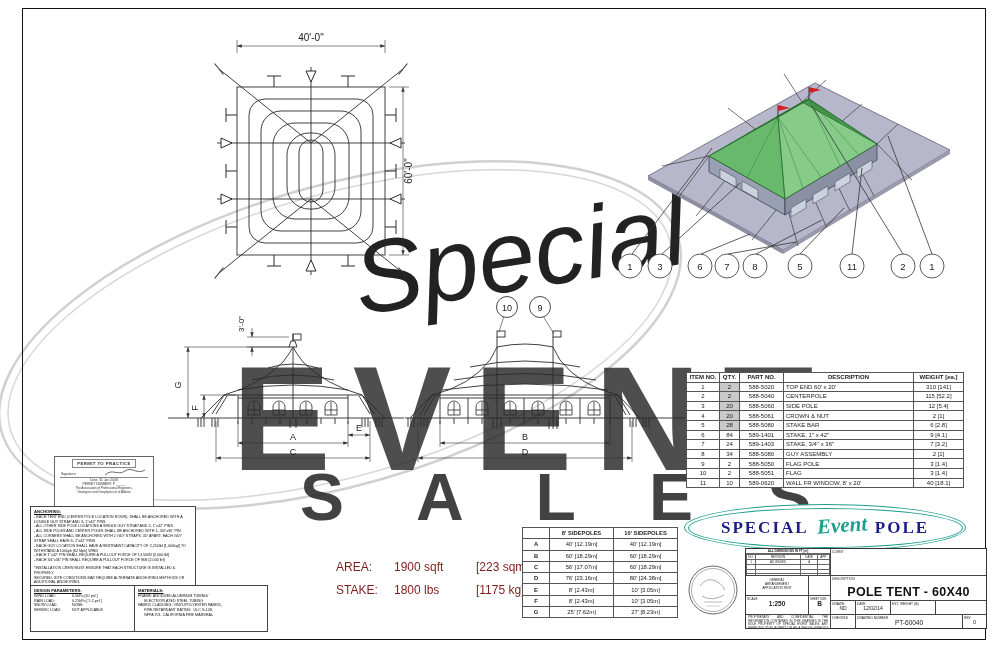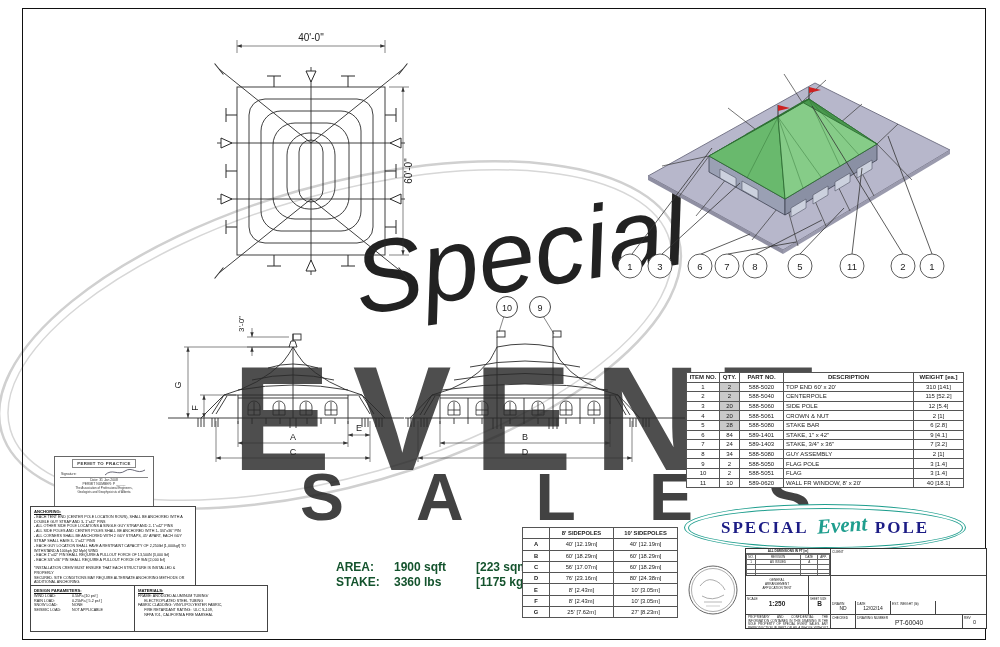--- a/index.html
+++ b/index.html
@@ -27,22 +27,22 @@
     font-size:3.7px;line-height:1.3;padding:2px 3px;color:#111;}
   .notebox .ttl{font-weight:bold;text-decoration:underline;font-size:4.2px;}
   #design-box table,#design-box td{border:none;font-size:3.7px;padding:0;height:auto;text-align:left;}
   #design-box td:first-child{width:38px;font-weight:normal;}
   
   #permit{position:absolute;left:54px;top:456px;width:94px;height:52px;border:0.9px solid #666;
     background:#fff;z-index:3;font-size:3.4px;text-align:center;line-height:1.35;padding:2px 2px;color:#333;}
   #permit .pttl{font-weight:bold;font-size:4.3px;letter-spacing:0.4px;border:0.6px solid #888;display:inline-block;padding:0.5px 4px;}
   #permit .sig{display:flex;align-items:flex-end;justify-content:space-between;padding:0 4px;}
   
-  #area-weight{position:absolute;left:336px;top:560px;z-index:2;font-size:12px;color:#14532d;
-    display:grid;grid-template-columns:58px 82px auto;row-gap:1px;font-weight:bold;}
+  #area-weight{position:absolute;left:336px;top:560px;z-index:2;font-size:12px;color:#7f1d1d;
+    display:grid;grid-template-columns:58px 82px auto;row-gap:9px;}
   
   #logo{position:absolute;left:684px;top:504px;width:280px;height:45px;z-index:3;background:#fff;
     border:1.6px solid #1f9e8e;border-radius:50%;display:flex;align-items:center;justify-content:center;}
   #logo::before{content:"";position:absolute;inset:2.5px;border:1px solid #1f9e8e;border-radius:50%;}
   #logo .w1,#logo .w3{font-family:"Liberation Serif",serif;font-weight:bold;font-size:17px;
     color:#1c1c85;letter-spacing:2px;}
   #logo .w2{font-family:"Liberation Serif",serif;font-style:italic;font-weight:bold;font-size:21px;
     color:#1f9e8e;margin:0 8px 4px 8px;transform:rotate(-4deg);}
   
   #tblock{position:absolute;left:745px;top:548px;width:240px;height:79px;border:1px solid #333;
@@ -487,21 +487,21 @@
   <div class="notebox" style="left:134px;top:585px;width:126px;height:41px;">
     <span class="ttl">MATERIALS:</span>
     <div style="white-space:pre;"><div>FRAME: ANODIZED ALUMINUM TUBING/</div><div>      ELECTROPLATED STEEL TUBING</div><div>FABRIC CLADDING: VINYL/POLYESTER FABRIC,</div><div>      FIRE RETARDANT RATING:  ULC S-109,</div><div>      NFPA 701, CALIFORNIA FIRE MARSHAL</div></div>
   </div>
 
   <div id="area-weight">
     <span>AREA:</span>
     <span>1900 sqft</span>
     <span>[223 sqm]</span>
     <span>STAKE:</span>
-    <span>3360 lbs</span>
+    <span>1800 lbs</span>
     <span>[1175 kg]</span>
   </div>
 
   <table id="parts-table">
     <colgroup>
         <col style="width:33px">
         <col style="width:20px">
         <col style="width:44px">
         <col style="width:130px">
         <col style="width:50px">
@@ -717,20 +717,24 @@
 
     <div class="cell" style="left:0;top:27px;width:63px;height:20px;">
       <div class="tiny3" style="margin-top:3px;">
           <div>GENERAL</div>
           <div>ARRANGEMENT</div>
           <div>APPLICATION TENT</div>
         </div>
     </div>
     <div class="cell" style="left:63px;top:27px;width:22px;height:20px;"></div>
 
+    <div class="cell" style="left:85px;top:27px;width:155px;height:25px;border-right:none;">
+      <span class="lbl">DESCRIPTION</span>
+      <div id="desc-val">POLE TENT - 60X40</div>
+    </div>
 
     <div class="cell" style="left:0;top:47px;width:63px;height:19px;">
       <span class="lbl">SCALE</span>
       <div class="val">1:250</div>
     </div>
     <div class="cell" style="left:63px;top:47px;width:22px;height:19px;">
       <span class="lbl" style="font-size:2.8px;">SHEET SIZE</span>
       <div class="val">B</div>
     </div>
 

